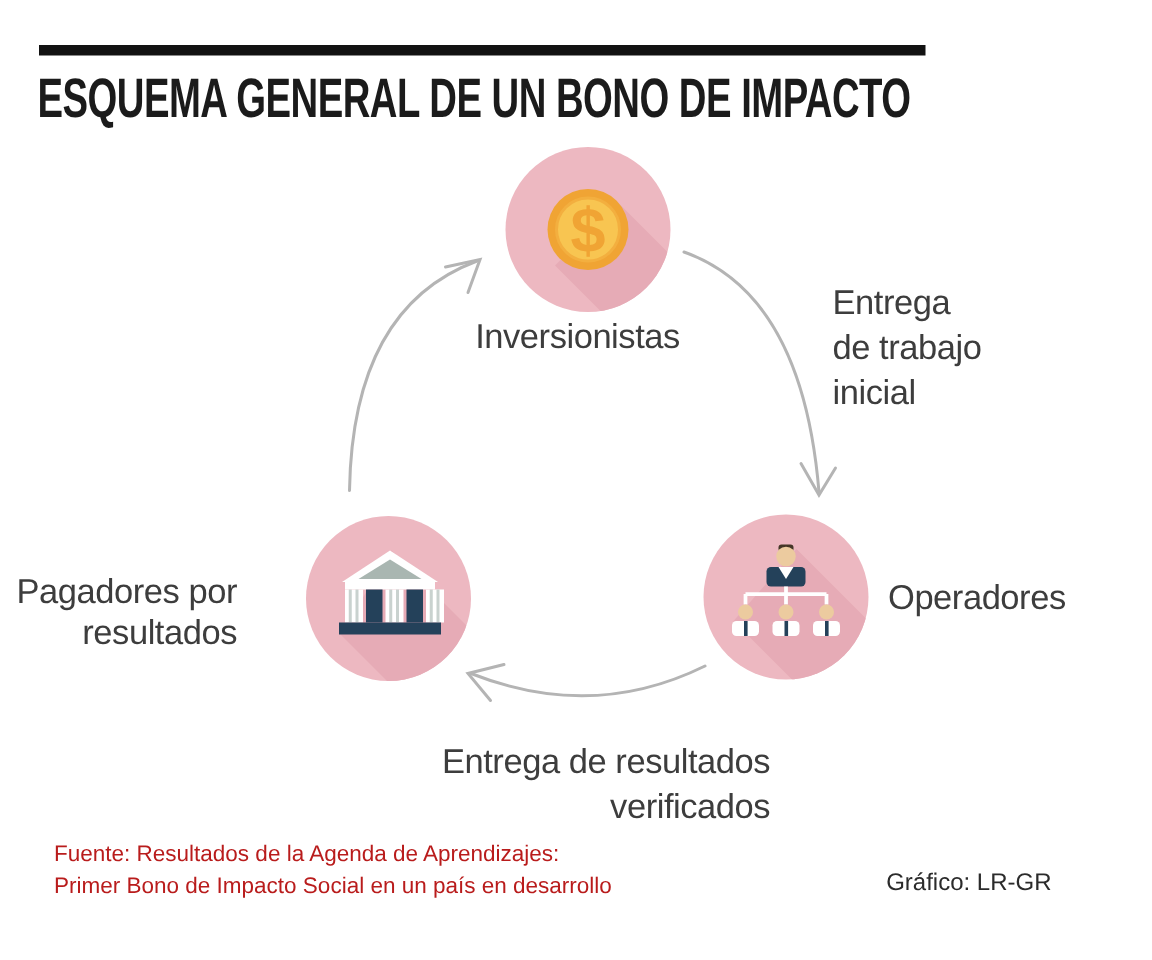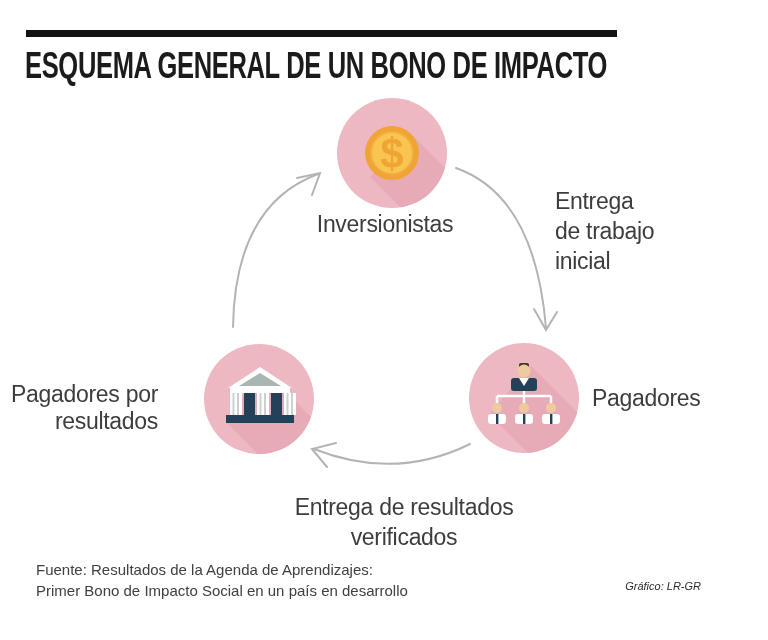--- a/index.html
+++ b/index.html
@@ -24,28 +24,28 @@
   .lbl{
     position:absolute;
     font-size:23px;color:#3d3d3d;line-height:30px;
     letter-spacing:-0.3px;white-space:pre-line;
   }
   .lbl-investors{left:385px;top:209px;transform:translateX(-50%);}
   .lbl-operators{left:592px;top:383px;}
   .lbl-payers{right:578px;top:381px;text-align:right;line-height:27px;}
   .lbl-contract{right:546px;top:192px;text-align:right;}
   .lbl-capital{left:555px;top:186px;}
-  .lbl-delivery{left:404px;top:492px;transform:translateX(-50%);text-align:center;}
+  .lbl-delivery{left:404px;top:492px;transform:translateX(-50%);text-align:right;}
   .footer-source{
     position:absolute;left:36px;top:559px;
-    font-size:15px;line-height:21px;color:#404040;white-space:pre-line;
+    font-size:15px;line-height:21px;color:#b91c1c;white-space:pre-line;
   }
   .footer-credit{
     position:absolute;right:35px;top:580px;
-    font-size:11px;color:#2b2b2b;font-style:italic;
+    font-size:16px;color:#2b2b2b;
   }
 </style>
 </head>
 <body>
 
 <div class="page">
 
   <div class="top-rule"></div>
   <div class="title">ESQUEMA GENERAL DE UN BONO DE IMPACTO</div>
 
@@ -146,21 +146,21 @@
           <rect x="286.5" y="393" width="2" height="22" fill="#c9d2cf"></rect>
           <rect x="291" y="393" width="2" height="22" fill="#c9d2cf"></rect>
         </g>
 
         <rect x="226" y="415" width="68" height="8" fill="#24415a"></rect>
       </g>
     </g>
   </svg>
 
   <div class="lbl lbl-investors">Inversionistas</div>
-  <div class="lbl lbl-operators">Pagadores</div>
+  <div class="lbl lbl-operators">Operadores</div>
   <div class="lbl lbl-payers">Pagadores por
 resultados</div>
 
   <div class="lbl lbl-capital">Entrega
 de trabajo
 inicial</div>
   <div class="lbl lbl-delivery">Entrega de resultados
 verificados</div>
 
   <div class="footer-source">Fuente: Resultados de la Agenda de Aprendizajes:

